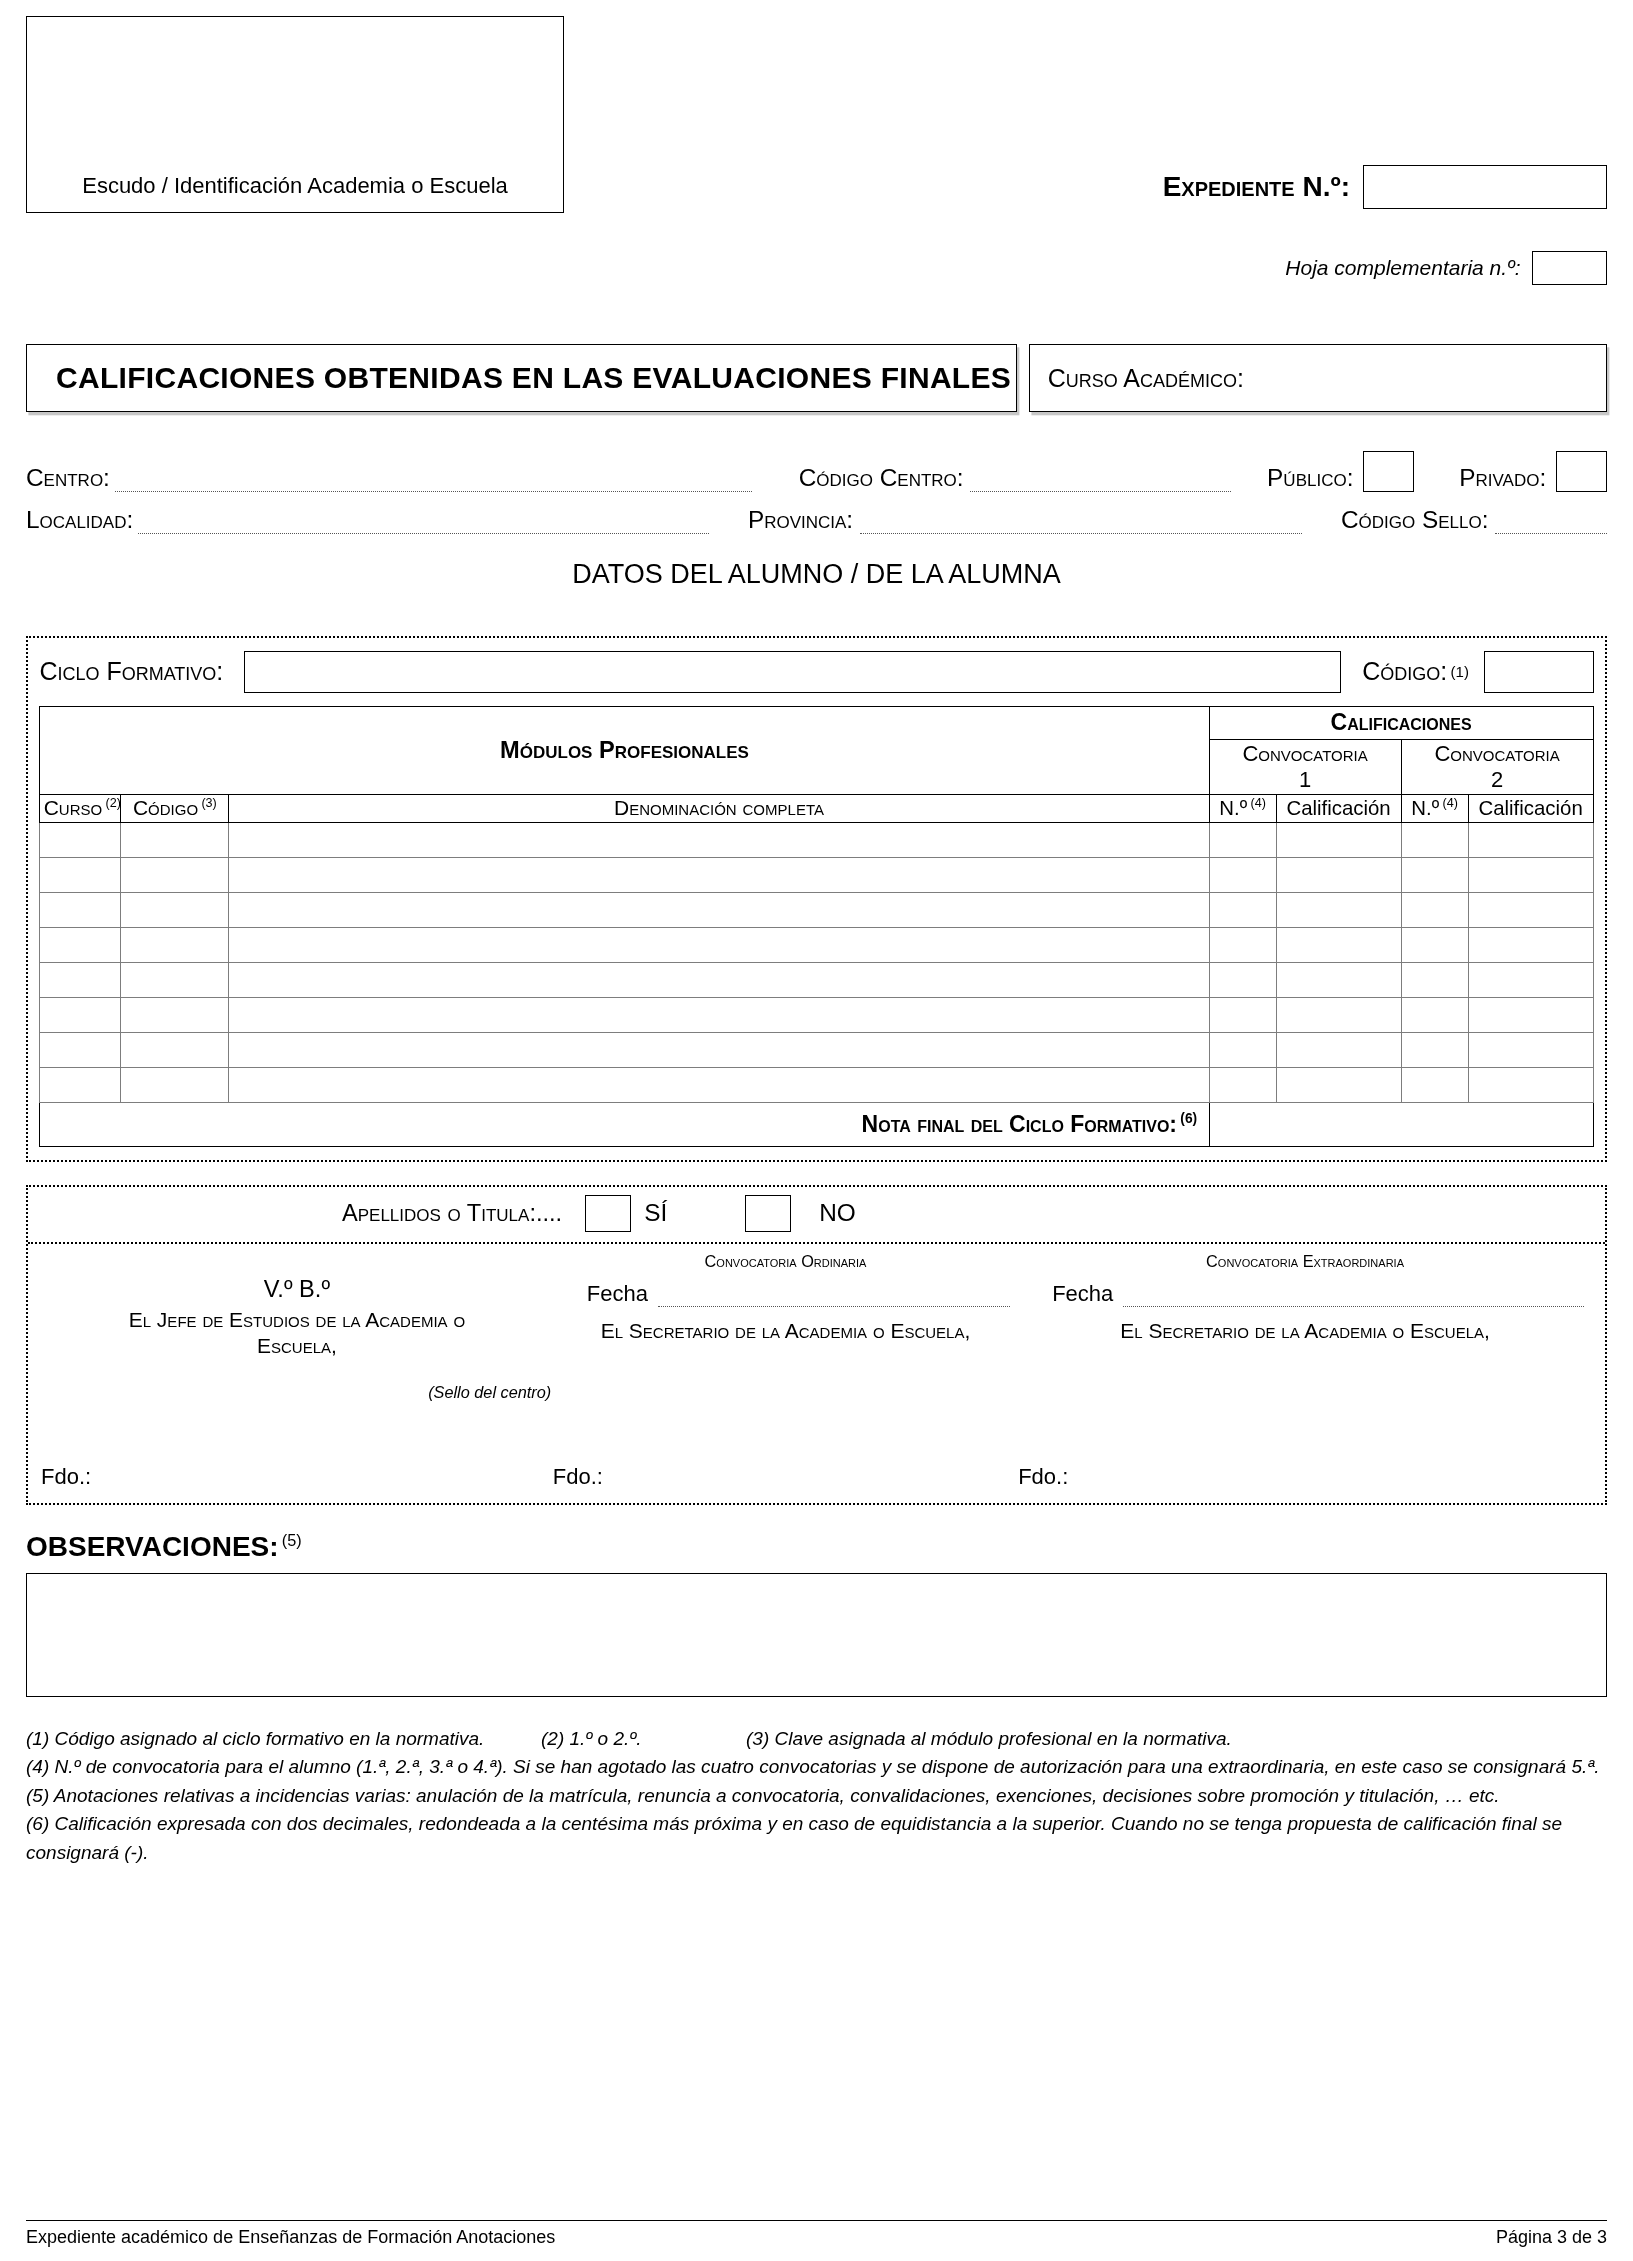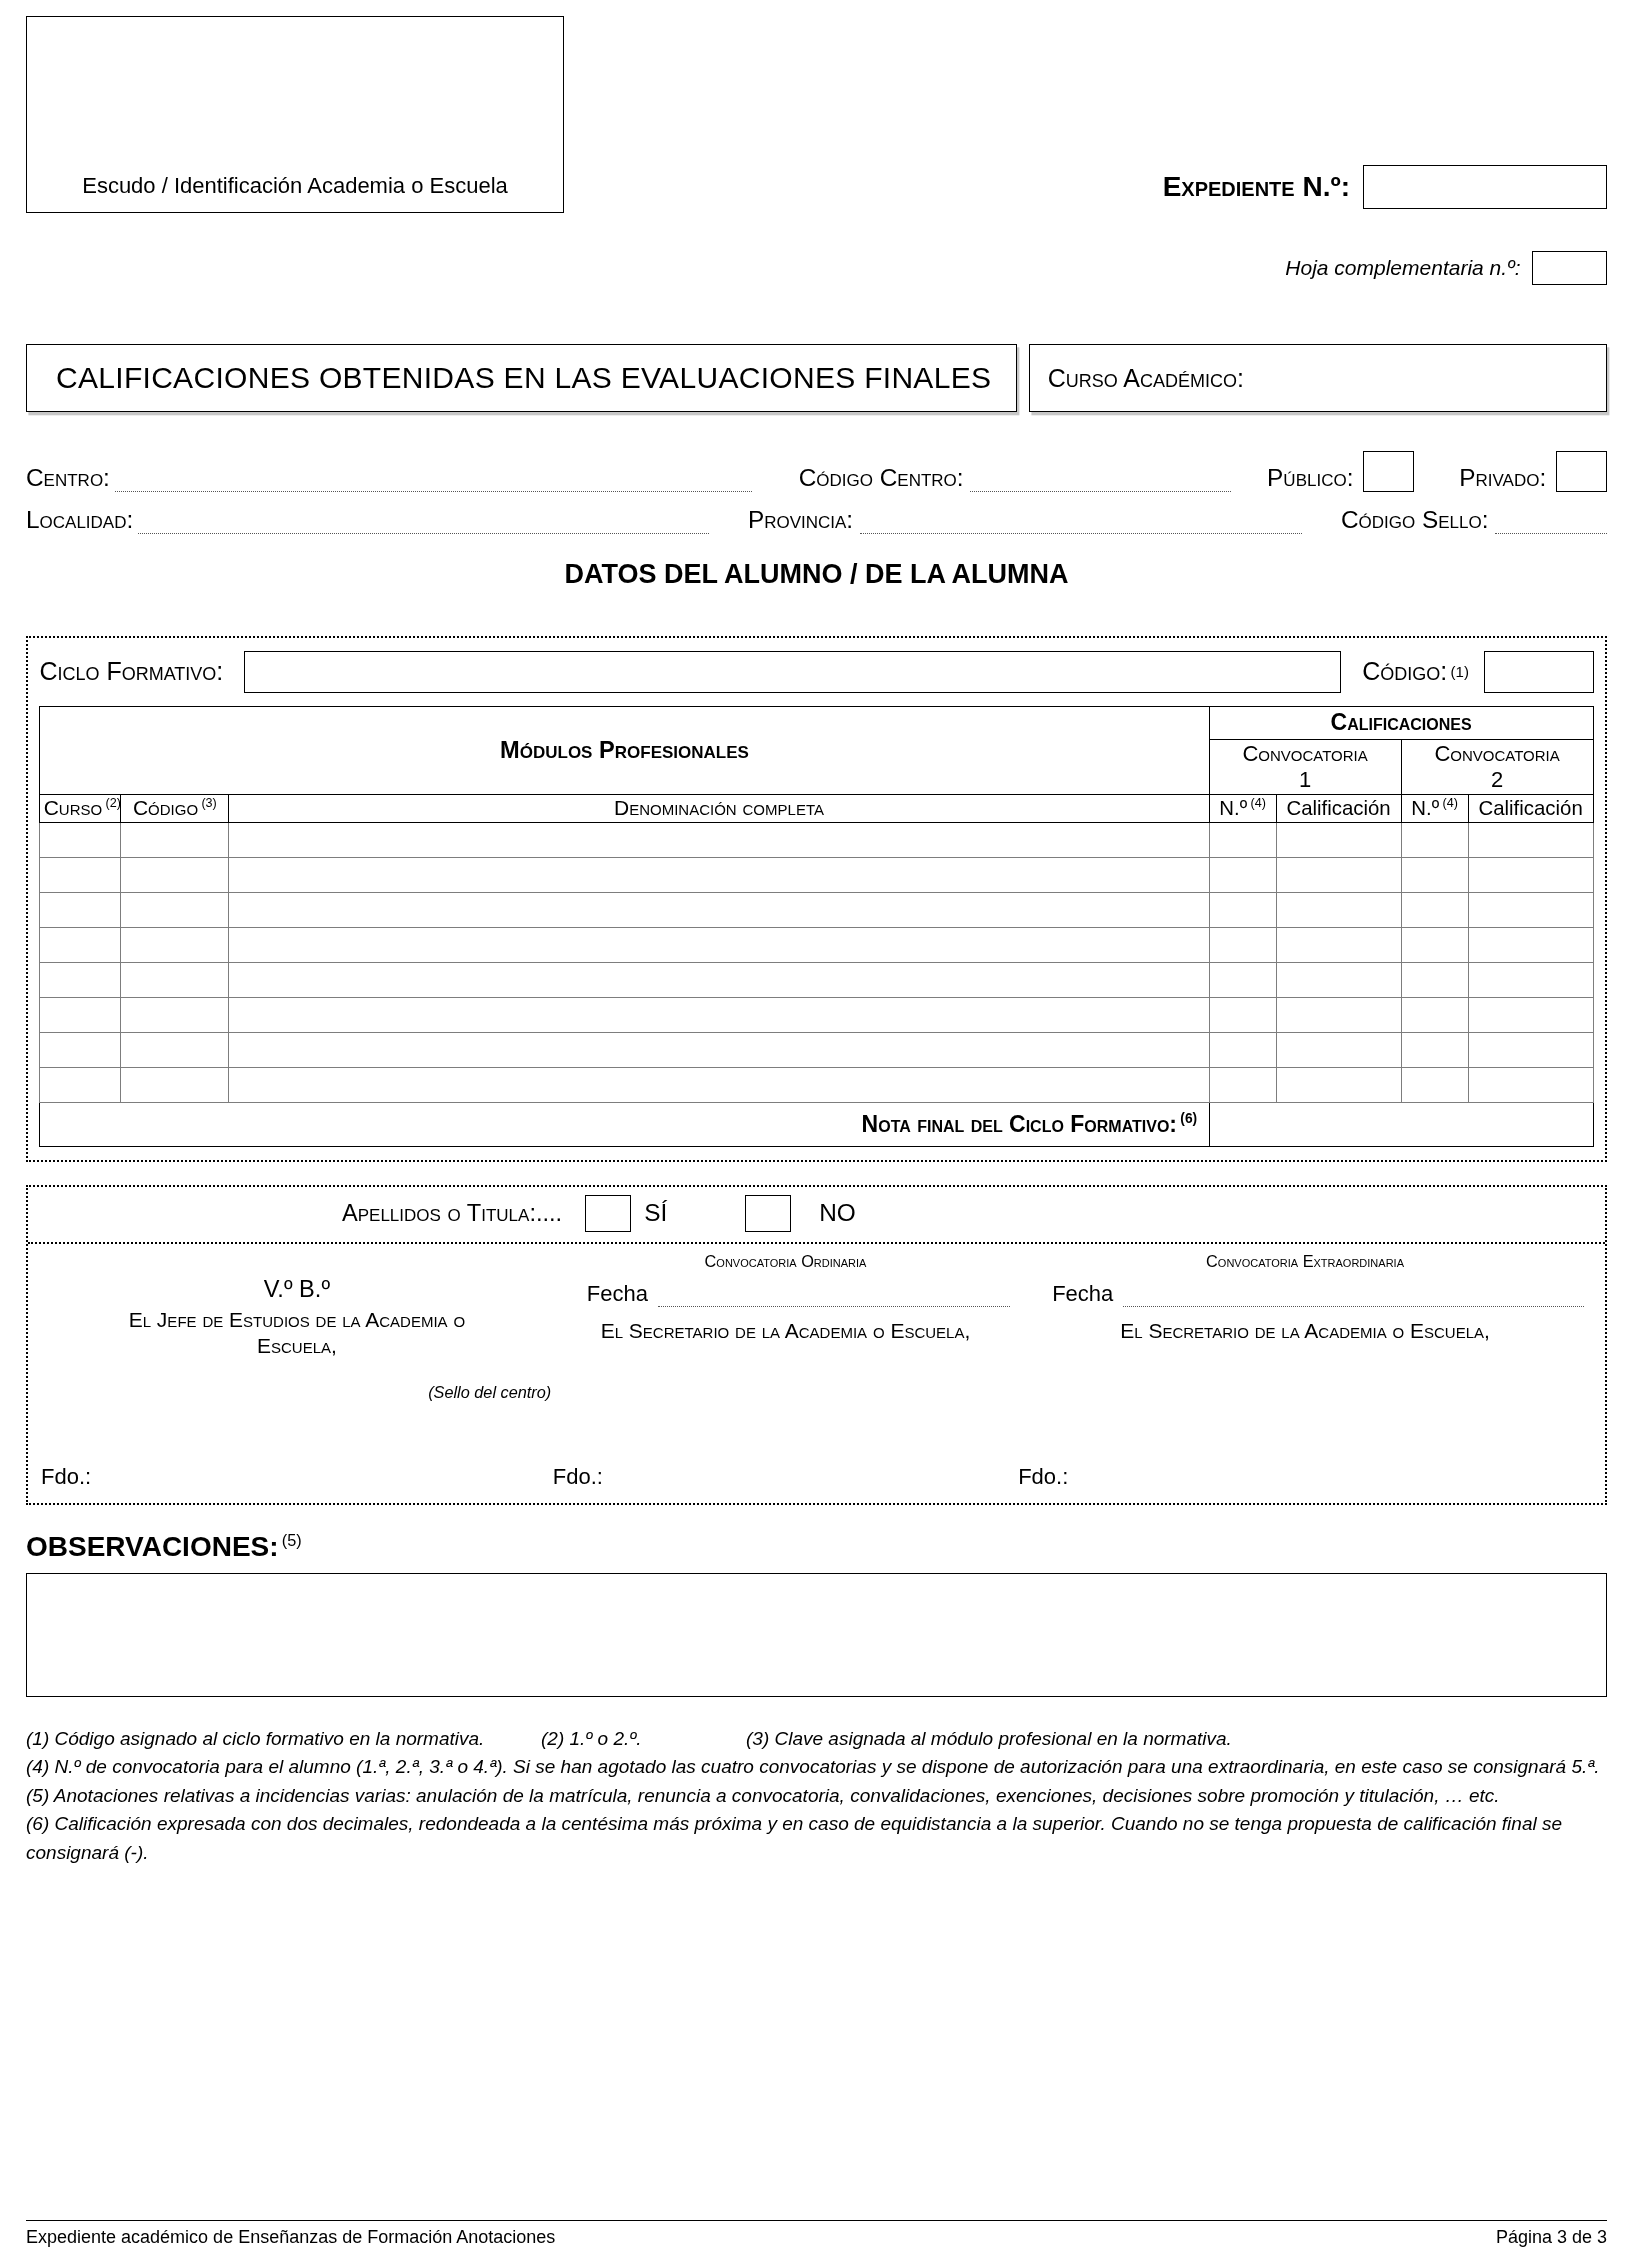--- a/index.html
+++ b/index.html
@@ -29,33 +29,33 @@
   .expediente-row { margin-top:149px; display:flex; align-items:center; gap:13px; font-size:28px; }
   .expediente-input { width:244px; height:44px; }
   .hoja-row { margin-top:42px; display:flex; align-items:center; gap:11.4px; font-size:21px; }
   .hoja-input { width:75px; height:34px; border-width:1.6px; }
 
   
   .title-bar { display:flex; gap:11.4px; margin-top:59px; }
   .title-main {
     flex:1.72; border:1.6px solid #000; height:68px; box-shadow:2.4px 3.3px 0 rgba(0,0,0,0.22);
     display:flex; align-items:center; padding-left:29px;
-    font-size:30px; font-weight:normal; letter-spacing:0.3px;
+    font-size:30px; font-weight:bold; letter-spacing:0.3px;
   }
   .title-curso {
     flex:1; border:1.6px solid #000; height:68px; box-shadow:2.4px 3.3px 0 rgba(0,0,0,0.22);
     display:flex; align-items:center; padding-left:18px; font-size:25px;
   }
 
   
   .form-row { display:flex; align-items:flex-end; font-size:24.4px; }
   .row1 { margin-top:39px; }
   .row2 { margin-top:13px; }
 
-  .datos-heading { text-align:center; font-size:27px; font-weight:bold; margin-top:24.4px; }
+  .datos-heading { text-align:center; font-size:27px; font-weight:normal; margin-top:24.4px; }
 
   .apellidos-table { display:flex; border:1.6px solid #000; margin-top:16.3px; }
   .ap-cell { border-right:1.6px solid #000; padding:6.5px 9.8px; font-size:23.6px; height:42px; }
   .ap-cell:last-child { border-right:none; }
 
   
   .dotted-section { border:2.4px dotted #000; margin-top:46px; padding:13px 11.4px; }
   .ciclo-row { display:flex; align-items:center; font-size:25px; }
   .ciclo-input { flex:1; height:42px; margin:0 21px; border-width:1.6px; }
   .codigo-input { width:110px; height:42px; margin-left:14.7px; }

